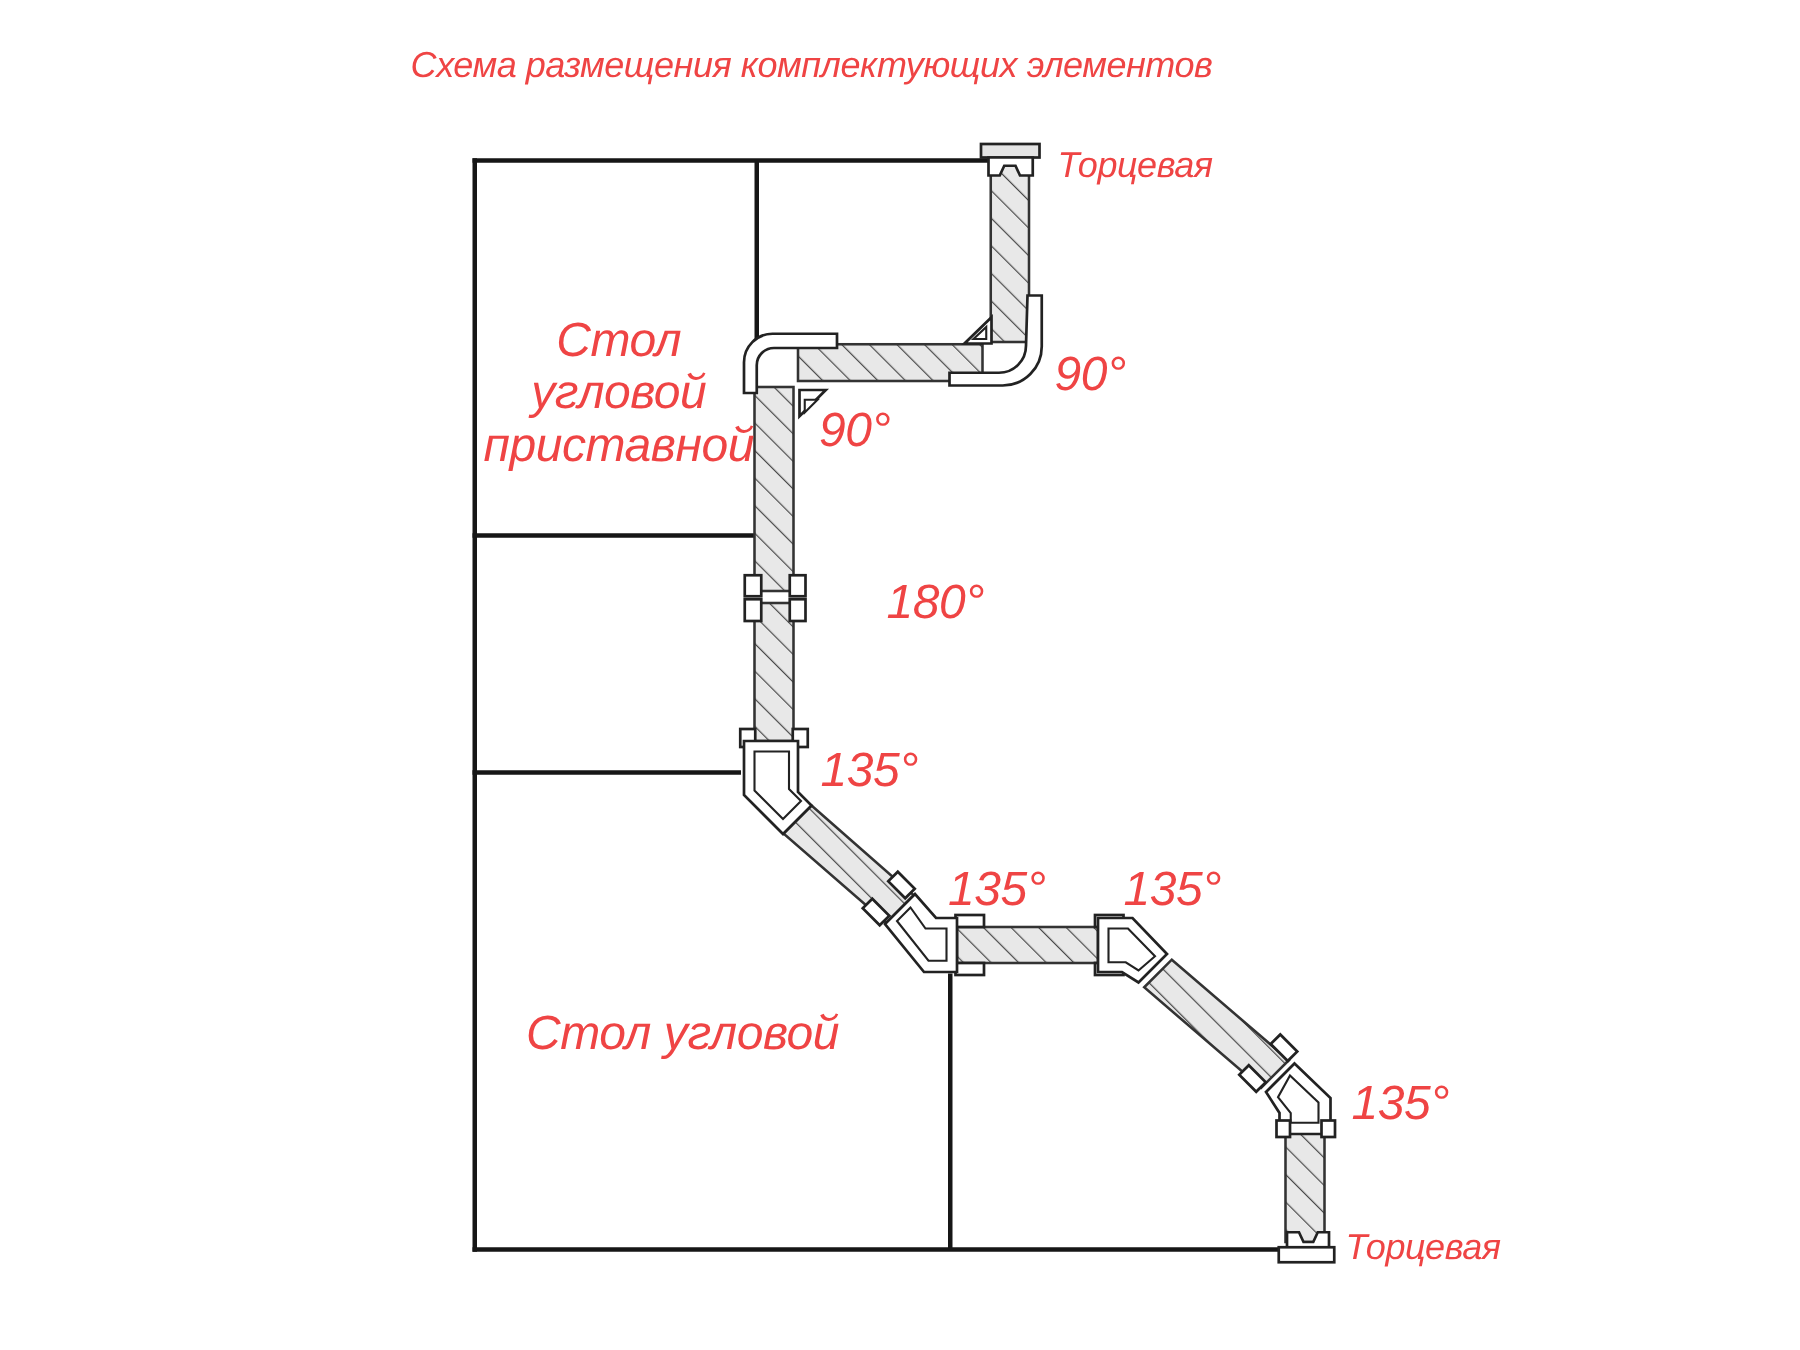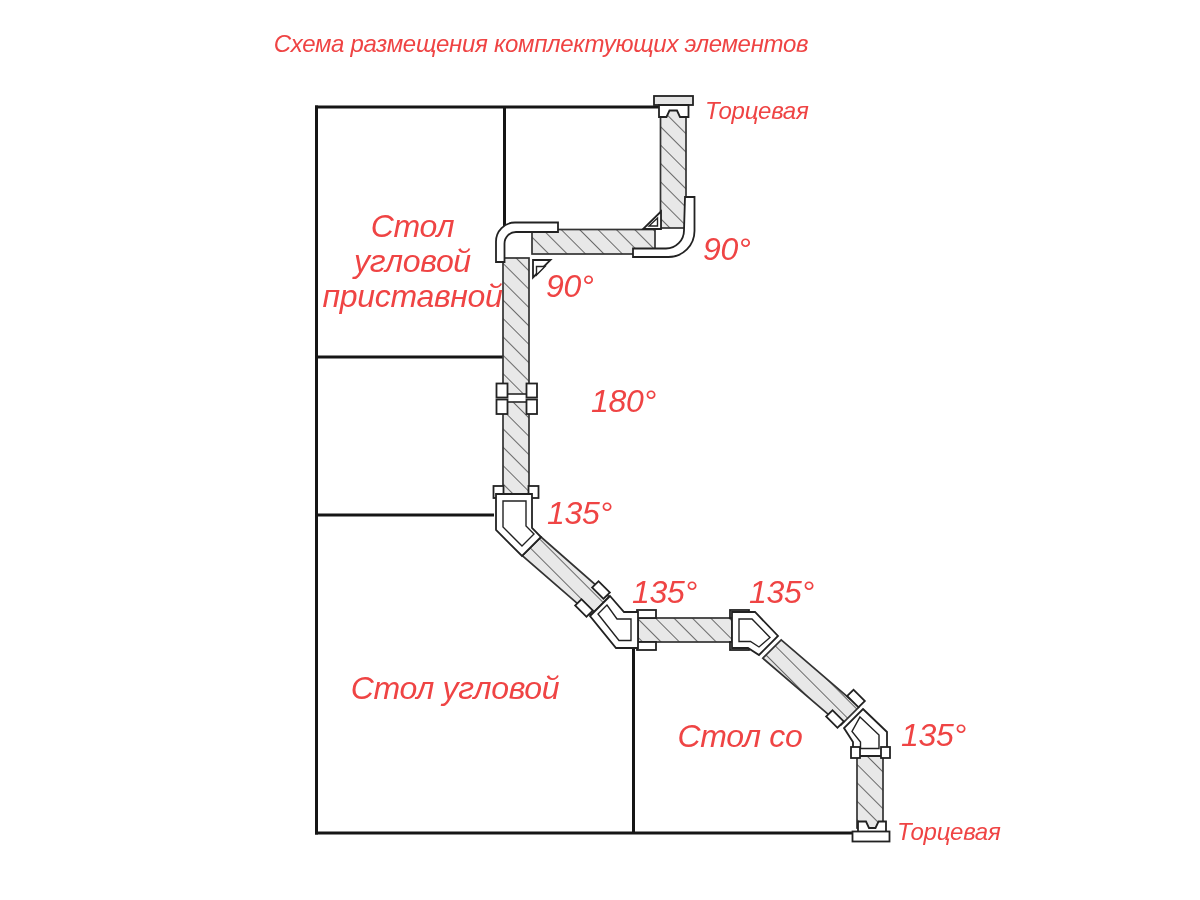--- a/index.html
+++ b/index.html
@@ -124,21 +124,20 @@
   <div class="lbl area" style="left:320px;top:209px;width:185px;">
     <span>Стол угловой</span>
     <span>приставной</span>
   </div>
 
   <div class="lbl area" style="left:317px;top:671px;width:276px;">
     <span>Стол угловой</span>
   </div>
 
   <div class="lbl area" style="left:640px;top:719px;width:200px;">
-    <span>Стол со</span>
   </div>
 
   <div class="lbl cap" style="left:705px;top:97px;">Торцевая</div>
   <div class="lbl cap" style="left:897px;top:818px;">Торцевая</div>
 
   <div class="lbl angle" style="left:703px;top:231px;">90°</div>
   <div class="lbl angle" style="left:546px;top:268px;">90°</div>
   <div class="lbl angle" style="left:547px;top:383px;margin-left:44px;">180°</div>
   <div class="lbl angle" style="left:547px;top:495px;">135°</div>
   <div class="lbl angle" style="left:632px;top:574px;">135°</div>

